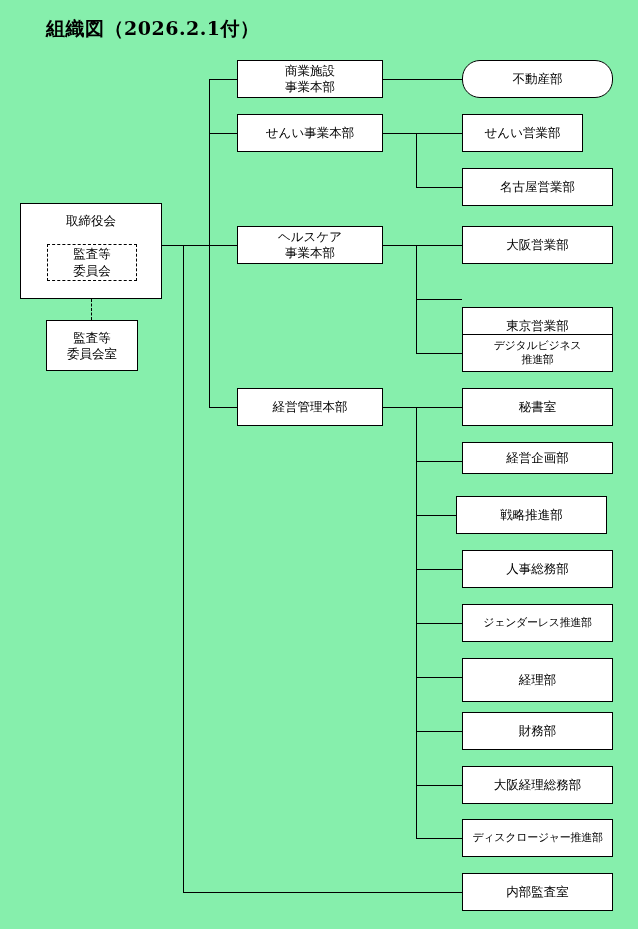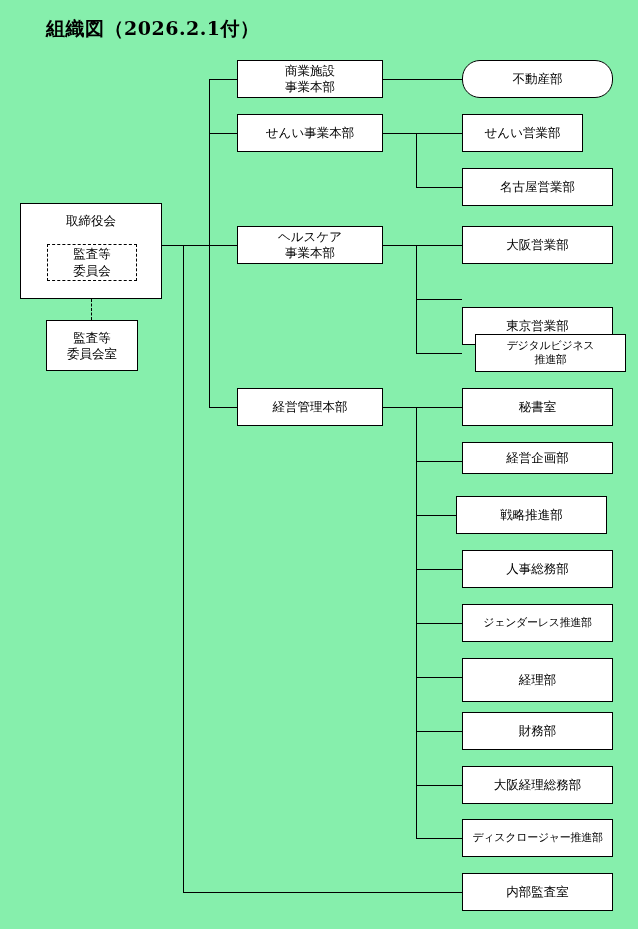--- a/index.html
+++ b/index.html
@@ -165,21 +165,21 @@
   </div>
   <div class="node" style="left:462px; top:168px; width:151px; height:38px;">
     <span>名古屋営業部</span>
   </div>
   <div class="node" style="left:462px; top:226px; width:151px; height:38px;">
     <span>大阪営業部</span>
   </div>
   <div class="node" style="left:462px; top:280px; width:151px; height:38px;margin-top:27px;">
     <span>東京営業部</span>
   </div>
-  <div class="node narrow-kana" style="left:462px; top:334px; width:151px; height:38px;margin-left:13px;">
+  <div class="node narrow-kana" style="left:462px; top:334px; width:151px; height:38px;">
     <span>デジタルビジネス
 推進部</span>
   </div>
   <div class="node" style="left:462px; top:388px; width:151px; height:38px;">
     <span>秘書室</span>
   </div>
   <div class="node" style="left:462px; top:442px; width:151px; height:32px;">
     <span>経営企画部</span>
   </div>
   <div class="node" style="left:456px; top:496px; width:151px; height:38px;">

